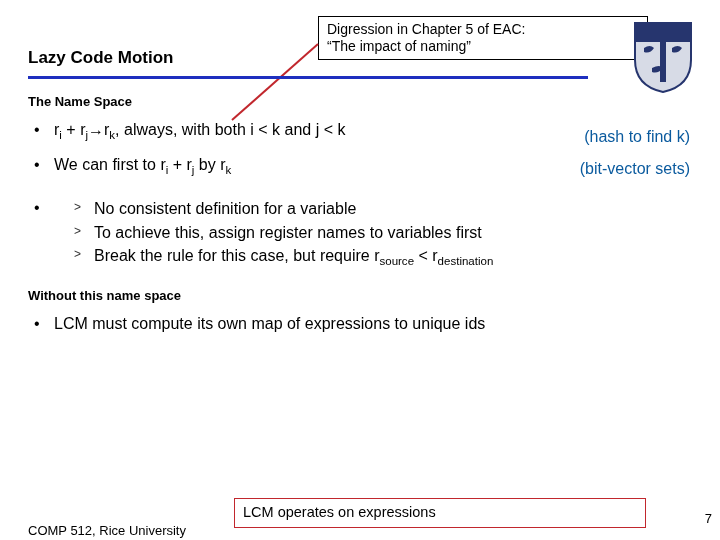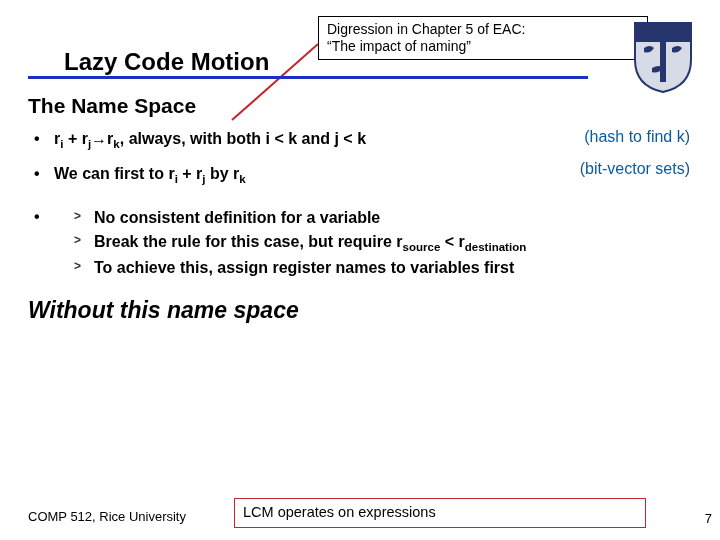--- a/index.html
+++ b/index.html
@@ -1,36 +1,36 @@
 <!DOCTYPE html>
 <html><head>
 <meta charset="utf-8">
 <style>
   * { box-sizing: border-box; margin: 0; padding: 0; }
   html, body { width: 720px; height: 540px; font-family: Arial, Helvetica, sans-serif; background: #fff; color: #000; }
   .slide { position: relative; width: 720px; height: 540px; padding: 16px 28px 12px 28px; }
   .header { position: relative; height: 68px; }
-  .title { position: absolute; left: 0; top: 32px; font-size: 24px; font-weight: bold; margin-left: 36px; }
+  .title { position: absolute; left: 0; top: 32px; font-size: 17px; font-weight: bold; }
   .callout-box { position: absolute; left: 290px; top: 0; width: 330px; border: 1.5px solid #000; padding: 4px 8px; font-size: 14px; line-height: 1.2; }
   .callout-line { position: absolute; left: 198px; top: 24px; width: 94px; height: 84px; pointer-events: none; }
   .shield { position: absolute; right: -2px; top: 4px; width: 62px; height: 74px; }
   .underline { position: absolute; left: 0; top: 60px; width: 560px; height: 3px; background: #1e2fbf; }
-  .subhead { margin-top: 10px; font-size: 21px; font-weight: bold; }
-  ul.bullets { list-style: none; margin: 10px 0 0 4px; font-weight: bold; }
+  .subhead { margin-top: 10px; font-size: 13px; font-weight: bold; }
+  ul.bullets { list-style: none; margin: 10px 0 0 4px; }
   ul.bullets > li { position: relative; padding-left: 22px; font-size: 16px; line-height: 1.35; margin-bottom: 10px; }
   ul.bullets > li::before { content: "•"; position: absolute; left: 2px; top: 0; font-size: 16px; }
   .aside { position: absolute; font-size: 16px; color: #0a5a9e; }
   .aside.a1 { right: 30px; top: 128px; }
   .aside.a2 { right: 30px; top: 160px; }
   ul.sub { list-style: none; margin: 19px 0 0 20px; }
   ul.sub > li { position: relative; padding-left: 20px; font-size: 16px; line-height: 1.45; }
   ul.sub > li::before { content: ">"; position: absolute; left: 0; top: 2px; font-size: 12px; color: #333; }
-  .section2 { margin-top: 18px; font-size: 23px; font-weight: bold; font-style: italic; }
+  .section2 { margin-top: 18px; font-size: 13px; font-weight: bold; }
   .bottom-box { position: absolute; left: 234px; bottom: 12px; width: 412px; border: 1.5px solid #c1272d; padding: 4px 8px; font-size: 14.5px; line-height: 1.35; color: #000; }
-  .footer-left { position: absolute; left: 28px; bottom: 16px; font-size: 13px; color: #000; }
+  .footer-left { position: absolute; left: 28px; bottom: 2px; font-size: 13px; color: #000; }
   .footer-right { position: absolute; right: 8px; bottom: 14px; font-size: 13px; color: #000; }
   sub { font-size: 0.72em; vertical-align: sub; }
   .arrow { font-family: "Segoe UI Symbol", Arial; }
 </style>
 </head>
 <body>
 
 <div class="slide">
   <div class="header">
     <div class="title">Lazy Code Motion</div>
@@ -57,33 +57,34 @@
   <ul class="bullets">
     <li>
       <span>r</span><sub>i</sub><span> + r</span><sub>j</sub><span class="arrow">→r</span><sub>k</sub><span>, always, with both i &lt; k and j &lt; k</span>
     </li>
     <li>
       <span>We can first to r</span><sub>i</sub><span> + r</span><sub>j</sub><span> by r</span><sub>k</sub>
     </li>
     <li>
       <ul class="sub">
         <li>No consistent definition for a variable</li>
+        <li>To achieve this, assign register names to variables first</li>
         <li>
           <span>Break the rule for this case, but require r</span><sub>source</sub><span> &lt; r</span><sub>destination</sub>
         </li>
-        <li>To achieve this, assign register names to variables first</li>
       </ul>
     </li>
   </ul>
 
   <div class="aside a2">(bit-vector sets)</div>
   <div class="aside a1">(hash to find k)</div>
 
   <div class="section2">Without this name space</div>
   <ul class="bullets">
+    <li>LCM must compute its own map of expressions to unique ids</li>
   </ul>
 
   <div class="bottom-box">
     <div>LCM operates on expressions</div>
   </div>
   <div class="footer-left">COMP 512, Rice University</div>
   <div class="footer-right">7</div>
 </div>
 
 </body></html>

